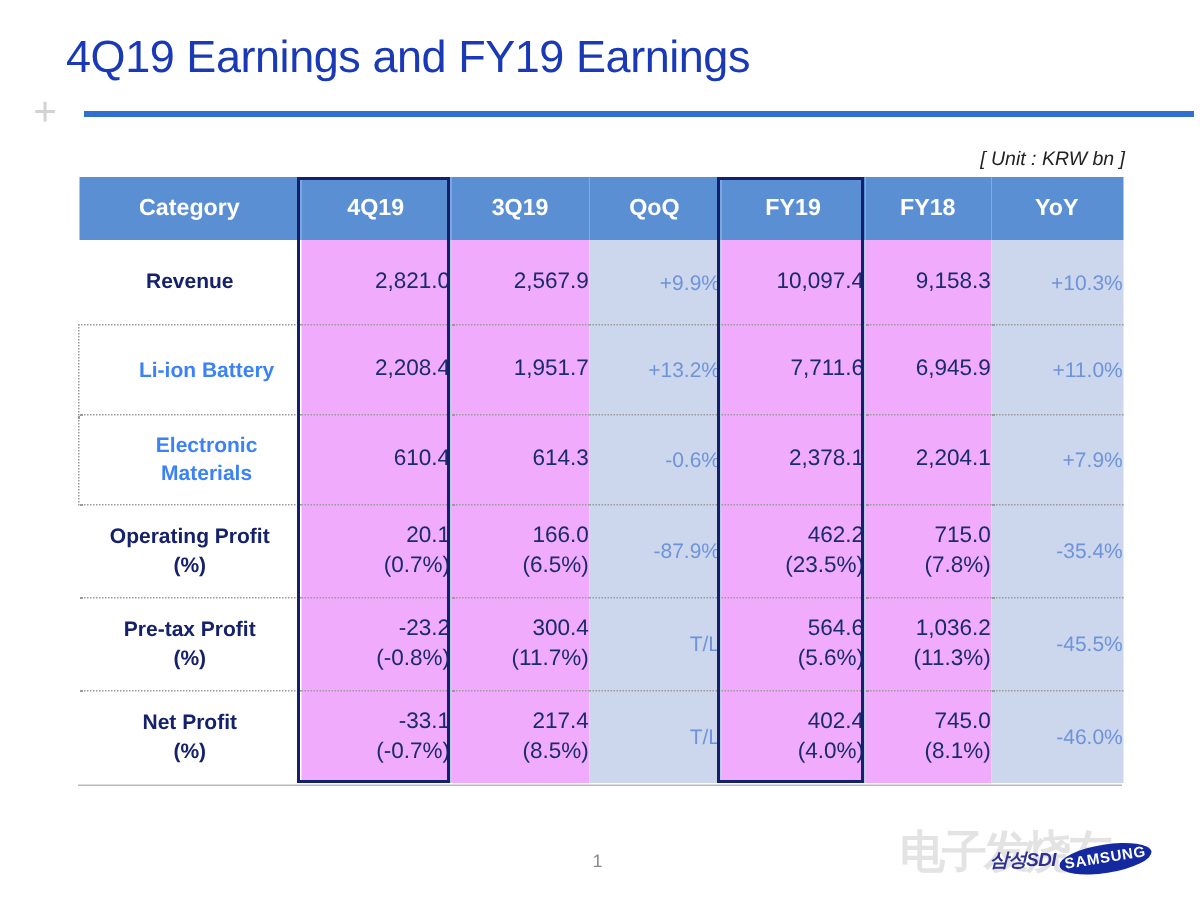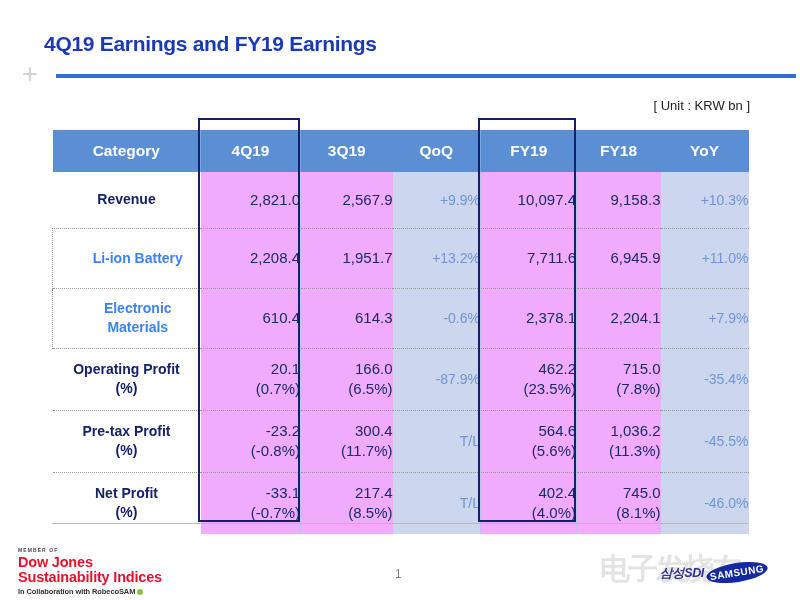--- a/index.html
+++ b/index.html
@@ -6,44 +6,44 @@
   html, body {
     width: 800px; height: 600px;
     background: #ffffff;
     font-family: "Liberation Sans", sans-serif;
     overflow: hidden;
   }
   .slide { position: relative; width: 800px; height: 600px; background: #fff; }
 
   
   .title {
-    position: absolute; left: 44px; top: 32px;
-    font-size: 21px; font-weight: bold; letter-spacing: -0.3px;
+    position: absolute; left: 44px; top: 22px;
+    font-size: 30px; font-weight: normal; letter-spacing: -0.3px;
     color: #1939b7; white-space: nowrap;
   }
   .title-rule {
     position: absolute; left: 56px; top: 74px; width: 740px; height: 4px;
     background: #2f6fd0;
   }
   .plus-mark {
     position: absolute; left: 18px; top: 62px;
     width: 24px; height: 24px; color: #d2d2d2;
     font-size: 27px; line-height: 24px; text-align: center;
     font-weight: 500; user-select: none;
   }
 
   
   .unit-label {
     position: absolute; right: 50px; top: 98px;
-    font-size: 13px; color: #222; white-space: nowrap;
+    font-size: 13px; color: #222; white-space: nowrap; font-style: italic;
   }
 
   
   .table-wrap { position: absolute; left: 52px; top: 118px; width: 696px; }
-  table.earn { border-collapse: collapse; width: 696px; table-layout: fixed; margin-top: 12px; }
+  table.earn { border-collapse: collapse; width: 696px; table-layout: fixed; }
 
   table.earn th, table.earn td {
     padding: 0; margin: 0; vertical-align: middle;
   }
 
   
   .hdr th {
     background: #5b8fd4;
     color: #ffffff;
     font-size: 15.5px;
@@ -304,26 +304,20 @@
       </tbody>
     </table>
   </div>
 
   <div class="hl-box" style="left:198px; top:118px; width:102px; height:404px;"></div>
 
   <div class="hl-box" style="left:478px; top:118px; width:98px; height:404px;"></div>
 
   <div class="table-bottom" style="top:523px;"></div>
 
-  <div class="djsi">
-    <div class="memberof">MEMBER OF</div>
-    <div class="l1">Dow Jones</div>
-    <div class="l2">Sustainability Indices</div>
-    <div class="collab"><span>In Collaboration with RobecoSAM</span><span class="dot"></span></div>
-  </div>
 
   <div class="page-num">1</div>
 
   <div class="watermark">电子发烧友</div>
   <div class="sdi-logo">삼성SDI</div>
   <div class="samsung-oval">SAMSUNG</div>
 
 </div>
 
 </body></html>

